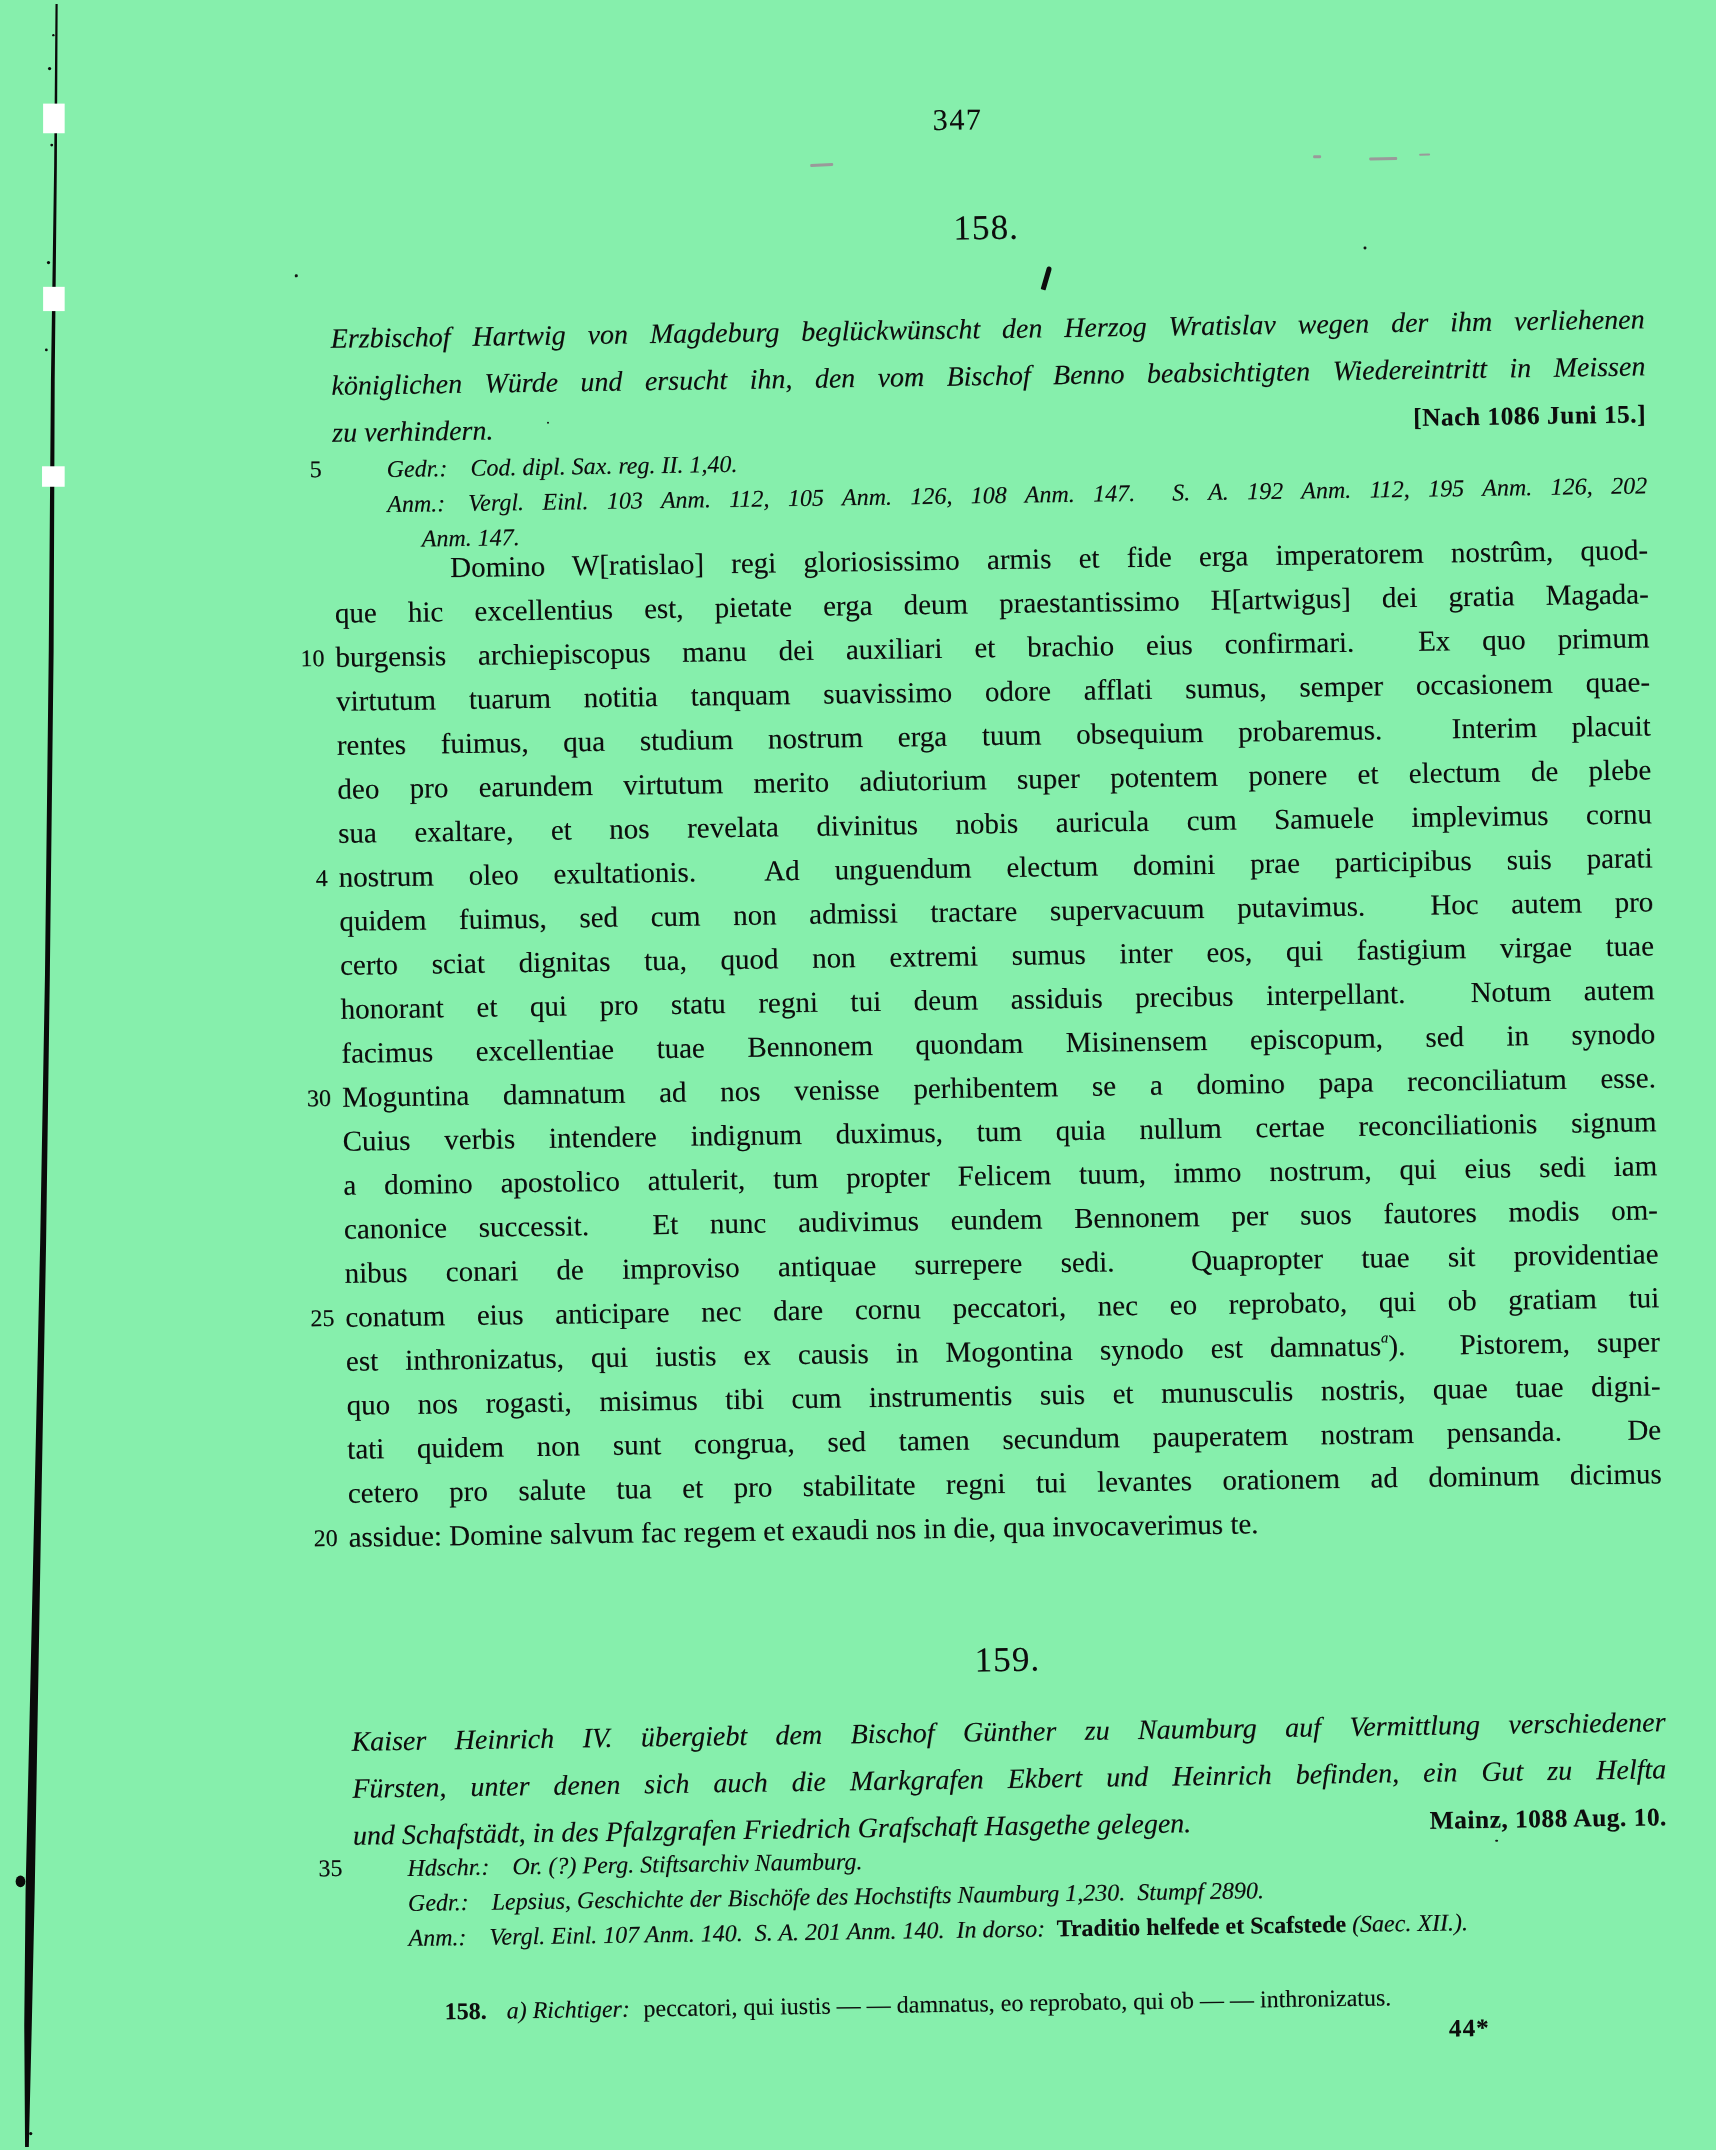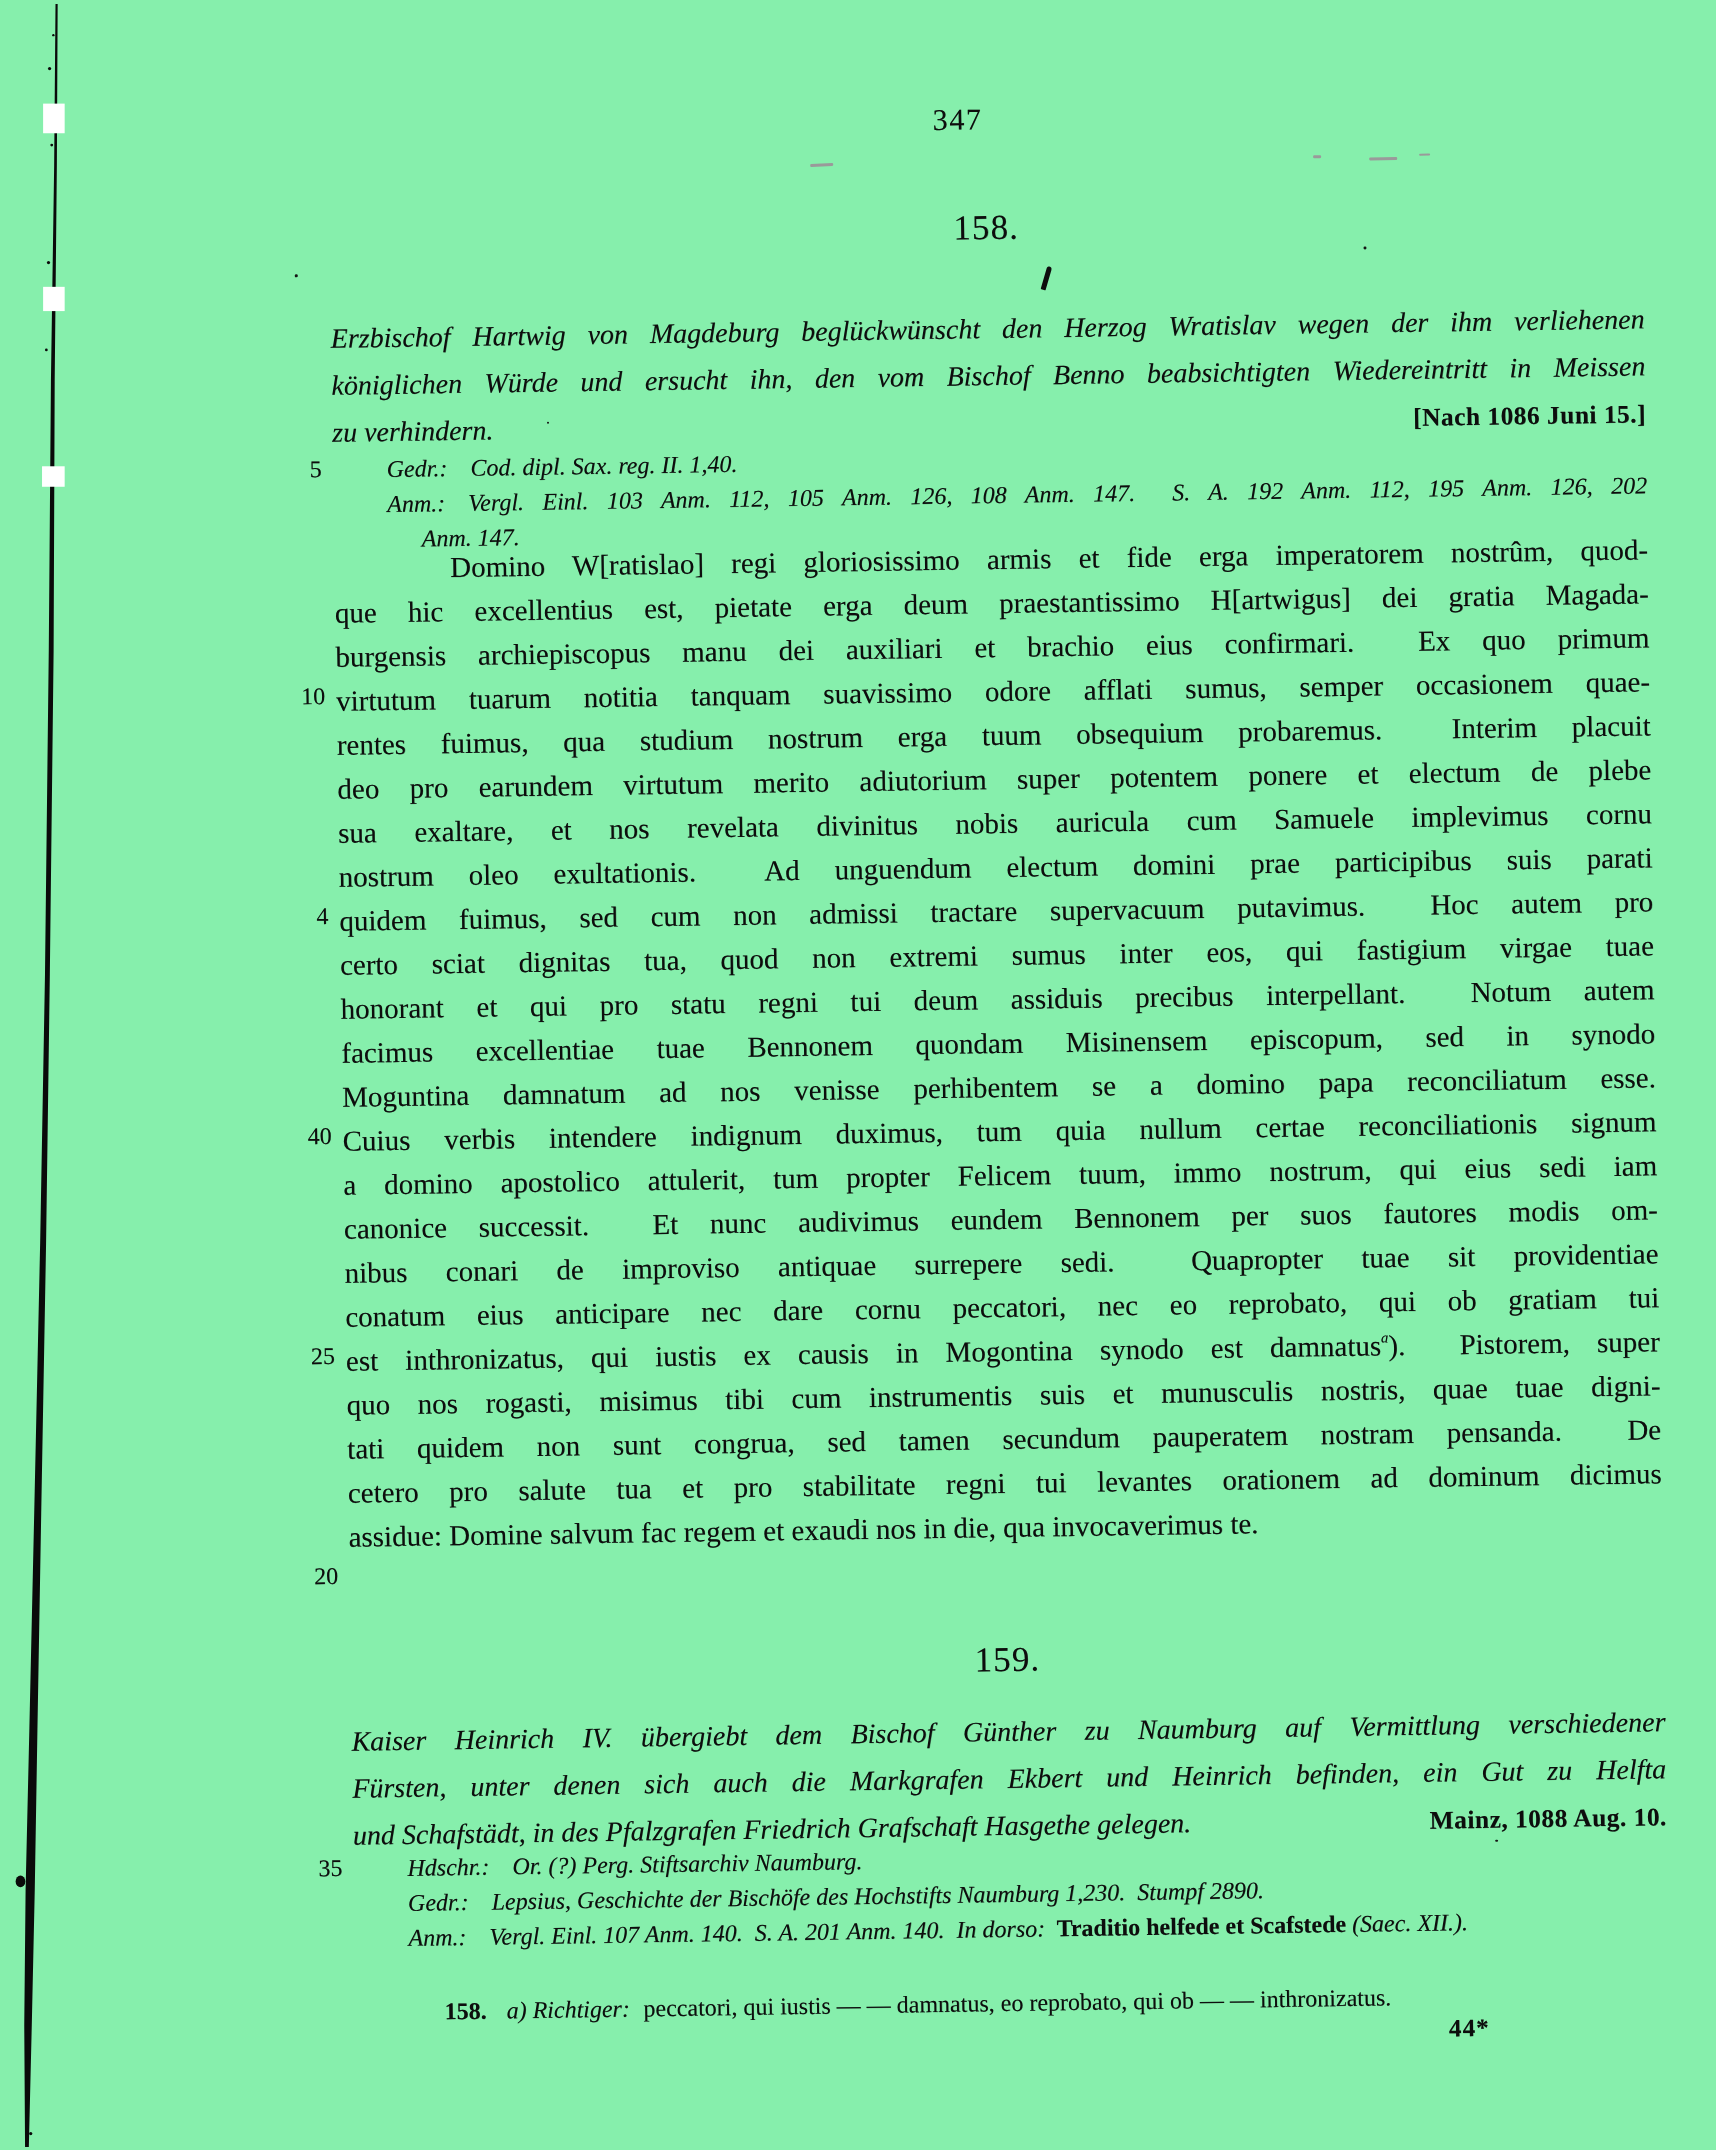--- a/index.html
+++ b/index.html
@@ -34,21 +34,21 @@
 
   .margin-num{font-size:24px;width:34px;text-align:right;font-style:normal;}
   #margin-5{left:296px;top:448px;}
   #margin-35{left:296px;top:1847px;}
 
   #body158{left:341px;top:545px;width:1314px;font-size:29px;}
   .bline{position:relative;height:44px;}
   .bline .ltext{display:block;text-align:justify;text-align-last:justify;}
   .bline.last .ltext{text-align:left;text-align-last:left;}
   .bline.ind .ltext{text-indent:116px;}
-  .mnum{position:absolute;left:-43px;top:3.8px;width:32px;text-align:right;font-size:24px;margin-top:38px;}
+  .mnum{position:absolute;left:-43px;top:3.8px;width:32px;text-align:right;font-size:24px;}
   sup{font-size:14.6px;font-style:italic;line-height:0;vertical-align:13px;}
 
   #footnote{left:430px;top:1992px;font-size:24px;}
   .fn-ref{font-weight:bold;}
   .fn-a{font-style:italic;margin-left:14px;}
   .fn-text{margin-left:7.6px;}
   #signature{left:1434px;top:2023px;font-size:25px;font-weight:bold;letter-spacing:1.1px;}
 
   .dash{position:absolute;background:#9a9a9a;border-radius:1.1px;}
   .speck{position:absolute;background:#151515;border-radius:45%;}
@@ -151,21 +151,21 @@
         </div>
       <div class="bline">
           <span class="mnum"></span>
           <span class="ltext">honorant et qui pro statu regni tui deum assiduis precibus interpellant.&nbsp; Notum autem</span>
         </div>
       <div class="bline">
           <span class="mnum"></span>
           <span class="ltext">facimus excellentiae tuae Bennonem quondam Misinensem episcopum, sed in synodo</span>
         </div>
       <div class="bline">
-          <span class="mnum">40</span>
+          <span class="mnum">30</span>
           <span class="ltext">Moguntina damnatum ad nos venisse perhibentem se a domino papa reconciliatum esse.</span>
         </div>
       <div class="bline">
           <span class="mnum"></span>
           <span class="ltext">Cuius verbis intendere indignum duximus, tum quia nullum certae reconciliationis signum</span>
         </div>
       <div class="bline">
           <span class="mnum"></span>
           <span class="ltext">a domino apostolico attulerit, tum propter Felicem tuum, immo nostrum, qui eius sedi iam</span>
         </div>

